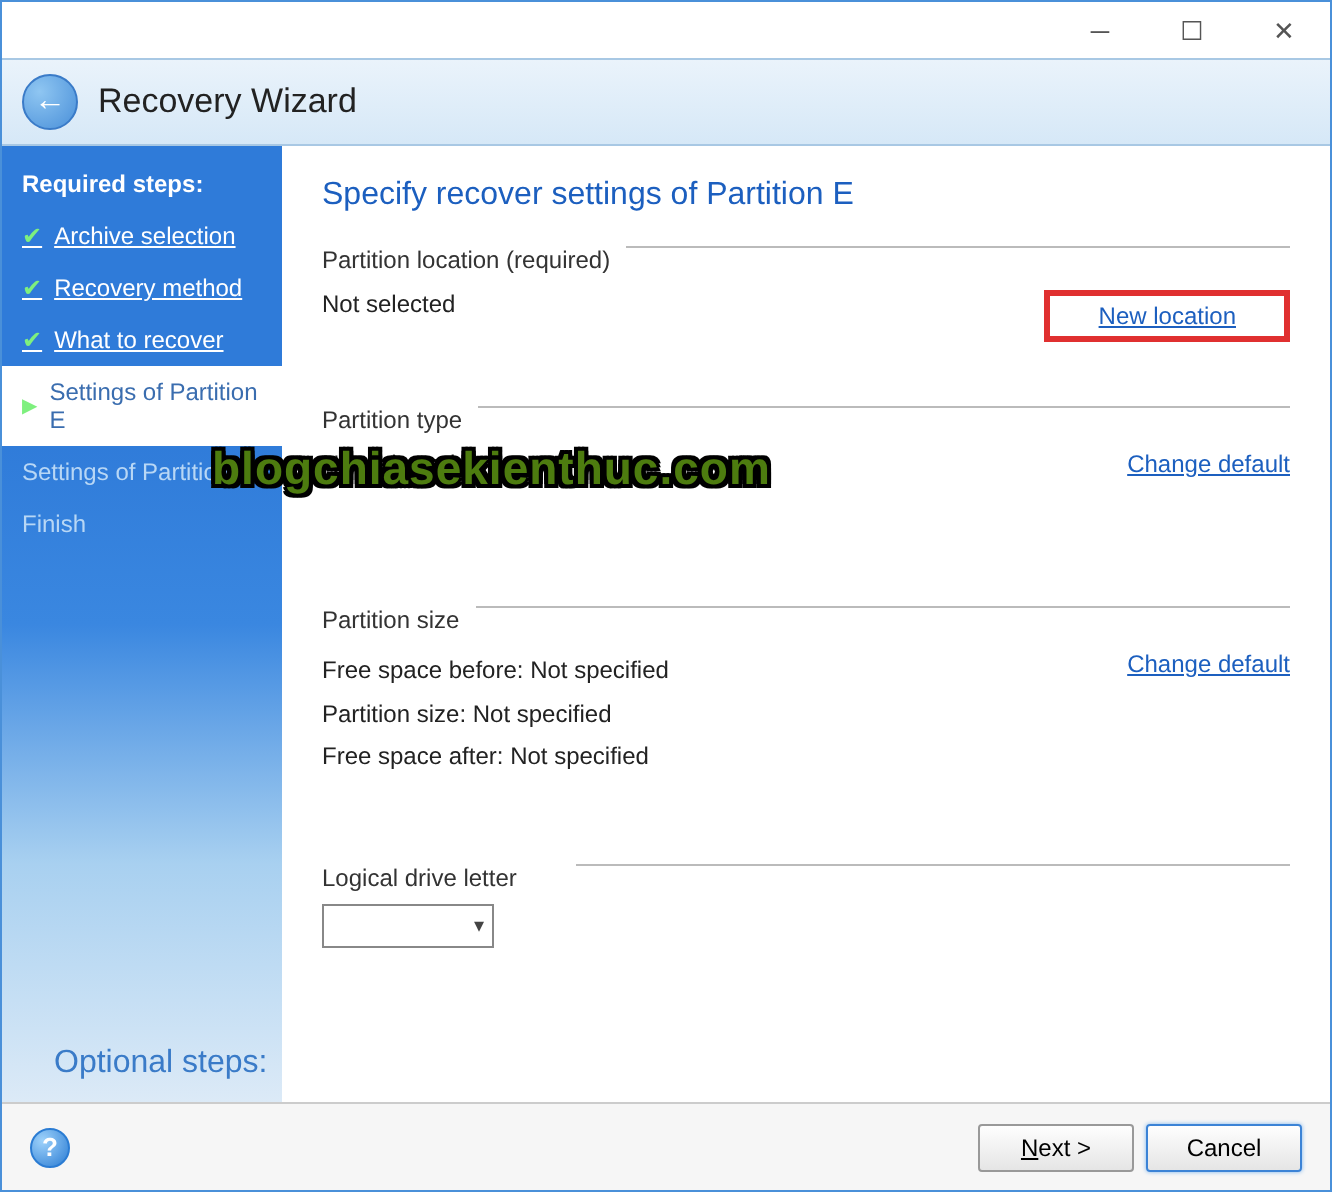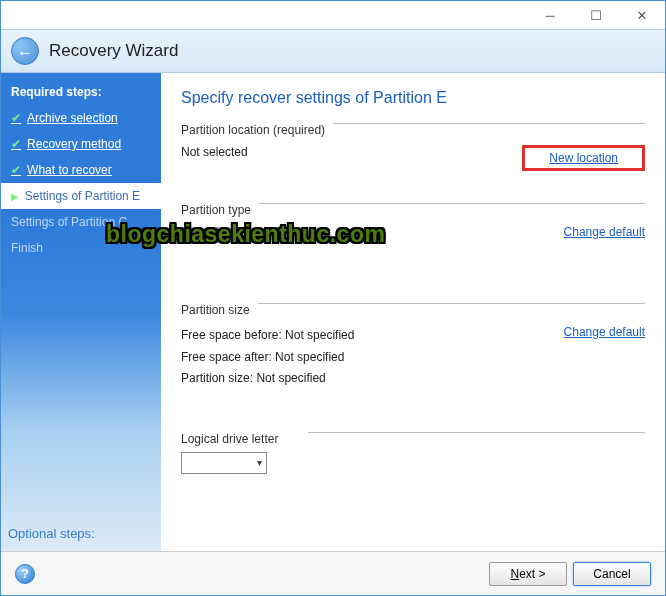--- a/index.html
+++ b/index.html
@@ -50,21 +50,21 @@
 .header-title { font-size: 17px; color: #222; }
 
 
 .body {
   display: flex;
   height: calc(100% - 28px - 44px - 44px);
 }
 
 
 .sidebar {
-  width: 160px;
+  width: 140px;
   background: linear-gradient(to bottom, #2f7bd9 0%, #2f7bd9 15%, #2f7bd9 30%, #3a87e0 50%, #a8d0f0 75%, #dceaf7 100%);
   color: #fff;
   padding-top: 6px;
   position: relative;
 }
 .sidebar-heading {
   font-weight: bold;
   font-size: 12px;
   padding: 6px 10px;
 }
@@ -90,23 +90,23 @@
   border-top: 13px solid transparent;
   border-bottom: 13px solid transparent;
   border-left: 10px solid #fff;
 }
 .step.pending { color: #b8d7f5; }
 .check { color:#7ef07e; font-size:12px; margin-right:2px; }
 .arrow-play { color:#7ef07e; font-size:10px; margin-right:2px; }
 .optional {
   position:absolute;
   bottom:10px;
-  left:7px;
+  left:26px;
   color:#3a7bc8;
-  font-size:13px;
+  font-size:16px;
 }
 
 
 .main {
   flex: 1;
   padding: 16px 20px 10px 20px;
   position: relative;
   overflow: hidden;
 }
 .main-title {
@@ -277,25 +277,25 @@
       <span class="label">Partition size</span>
       <span class="rule"></span>
     </div>
     <div class="section-body">
       <div class="section-text">
         <div>
           <span>Free space before:</span>
           <span>Not specified</span>
         </div>
         <div>
-          <span>Free space after:</span>
+          <span>Partition size:</span>
           <span>Not specified</span>
         </div>
         <div>
-          <span>Partition size:</span>
+          <span>Free space after:</span>
           <span>Not specified</span>
         </div>
       </div>
       <span class="link">Change default</span>
     </div>
 
     <div class="section-head" style="margin-top:36px;gap:30px;">
       <span class="label">Logical drive letter</span>
       <span class="rule"></span>
     </div>

